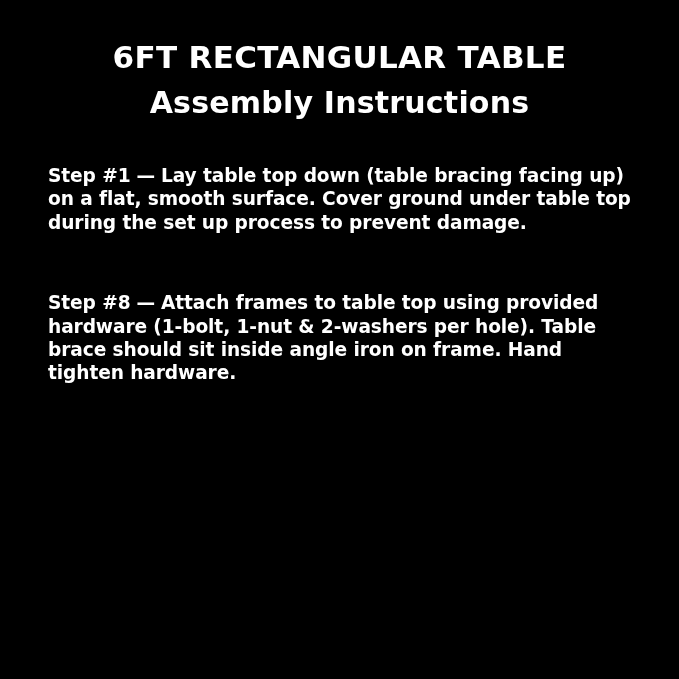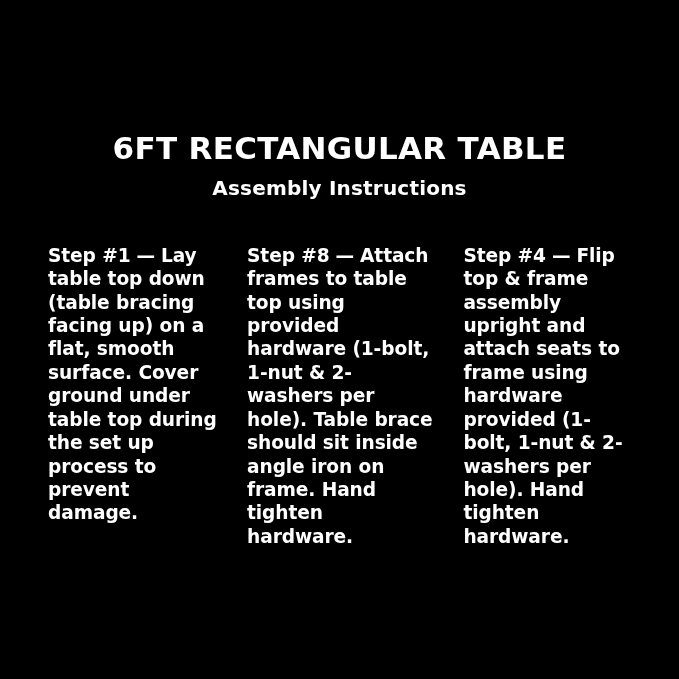--- a/index.html
+++ b/index.html
@@ -14,42 +14,41 @@
     color: #ffffff;
     overflow: hidden;
   }
   .sheet {
     width: 679px;
     height: 679px;
     box-sizing: border-box;
     padding: 36px 42px 21px 42px;
     display: flex;
     flex-direction: column;
-    justify-content: center;
   }
   .title {
     text-align: center;
     font-weight: bold;
     font-size: 31px;
     letter-spacing: 0.3px;
     line-height: 1.1;
     margin: 4px 0 0 0;
   }
   .subtitle {
     text-align: center;
     font-weight: bold;
-    font-size: 20px;
+    font-size: 30px;
     letter-spacing: 0.2px;
     line-height: 1.1;
     margin: 12px 0 0 0;
   }
   .steps {
     margin-top: 26px;
     display: flex;
-    flex-direction: row;
+    flex-direction: column;
     gap: 20px;
   }
   .step {
     font-weight: bold;
     font-size: 18.6px;
     line-height: 1.26;
     letter-spacing: -0.1px;
     text-align: left;
     padding-left: 6px;
     padding-right: 4px;
@@ -72,16 +71,15 @@
   <h1 class="title">6FT RECTANGULAR TABLE</h1>
   <h2 class="subtitle">Assembly Instructions</h2>
 
   <div class="steps">
 
     <p class="step"><span class="step-label">Step #1</span><span class="step-dash">—</span><span class="step-text">Lay table top down (table bracing facing up) on a flat, smooth surface. Cover ground under table top during the set up process to prevent damage.</span></p>
 
     <p class="step"><span class="step-label">Step #8</span><span class="step-dash">—</span><span class="step-text">Attach frames to table top using provided hardware (1-bolt, 1-nut &amp; 2-washers per hole). Table brace should sit inside angle iron on frame. Hand tighten hardware.</span></p>
 
 
-    <p class="step"><span class="step-label">Step #4</span><span class="step-dash">—</span><span class="step-text">Flip top &amp; frame assembly upright and attach seats to frame using hardware provided (1-bolt, 1-nut &amp; 2-washers per hole). Hand tighten hardware.</span></p>
 
   </div>
 </div>
 
 </body></html>

